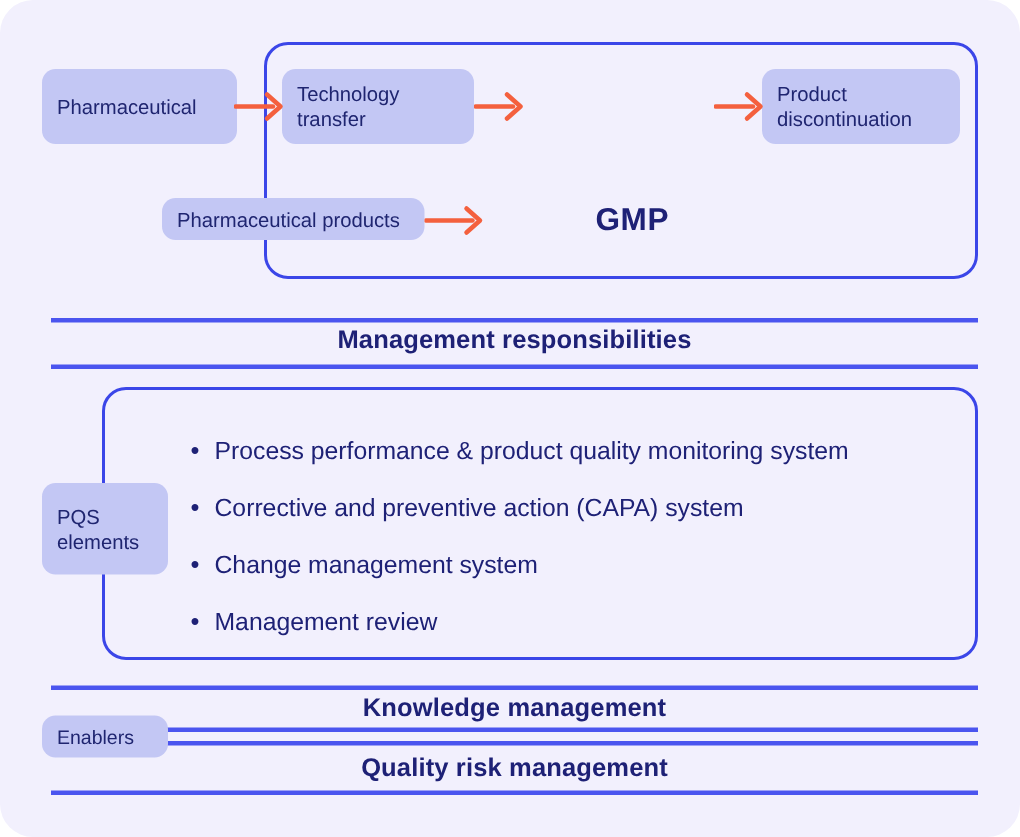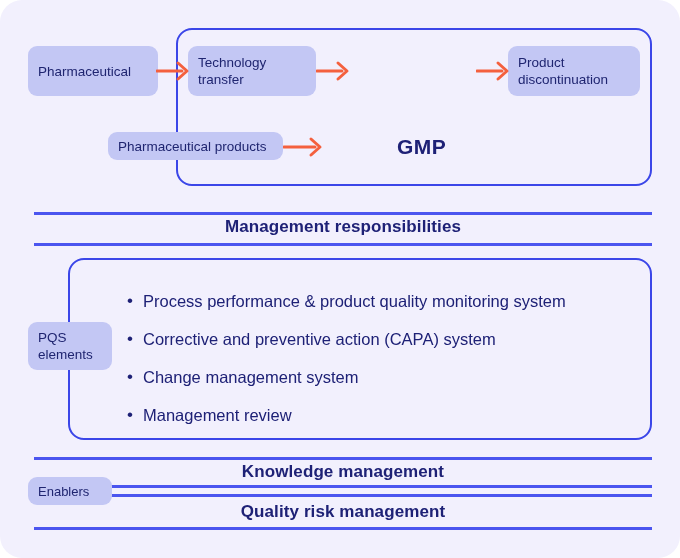--- a/index.html
+++ b/index.html
@@ -159,21 +159,21 @@
   </svg>
 
   <div class="gmp-label" style="left:397px; top:135px;">GMP</div>
 
   <div class="hrule" style="left:34px; top:212px; width:618px;"></div>
   <div class="band-title" style="left:34px; top:217px; width:618px;">Management responsibilities</div>
   <div class="hrule" style="left:34px; top:243px; width:618px;"></div>
 
   <div class="container-box" style="left:68px; top:258px; width:584px; height:182px;"></div>
 
-  <div class="chip two-line" style="left:28px; top:322px; width:84px; height:48px;">
+  <div class="chip two-line" style="left:28px; top:322px; width:84px; height:61px;">
     <span>
       <span>PQS</span>
       <span>elements</span>
     </span>
   </div>
 
   <ul class="bullets" style="left:127px; top:292px;">
     <li>Process performance &amp; product quality monitoring system</li>
     <li>Corrective and preventive action (CAPA) system</li>
     <li>Change management system</li>

